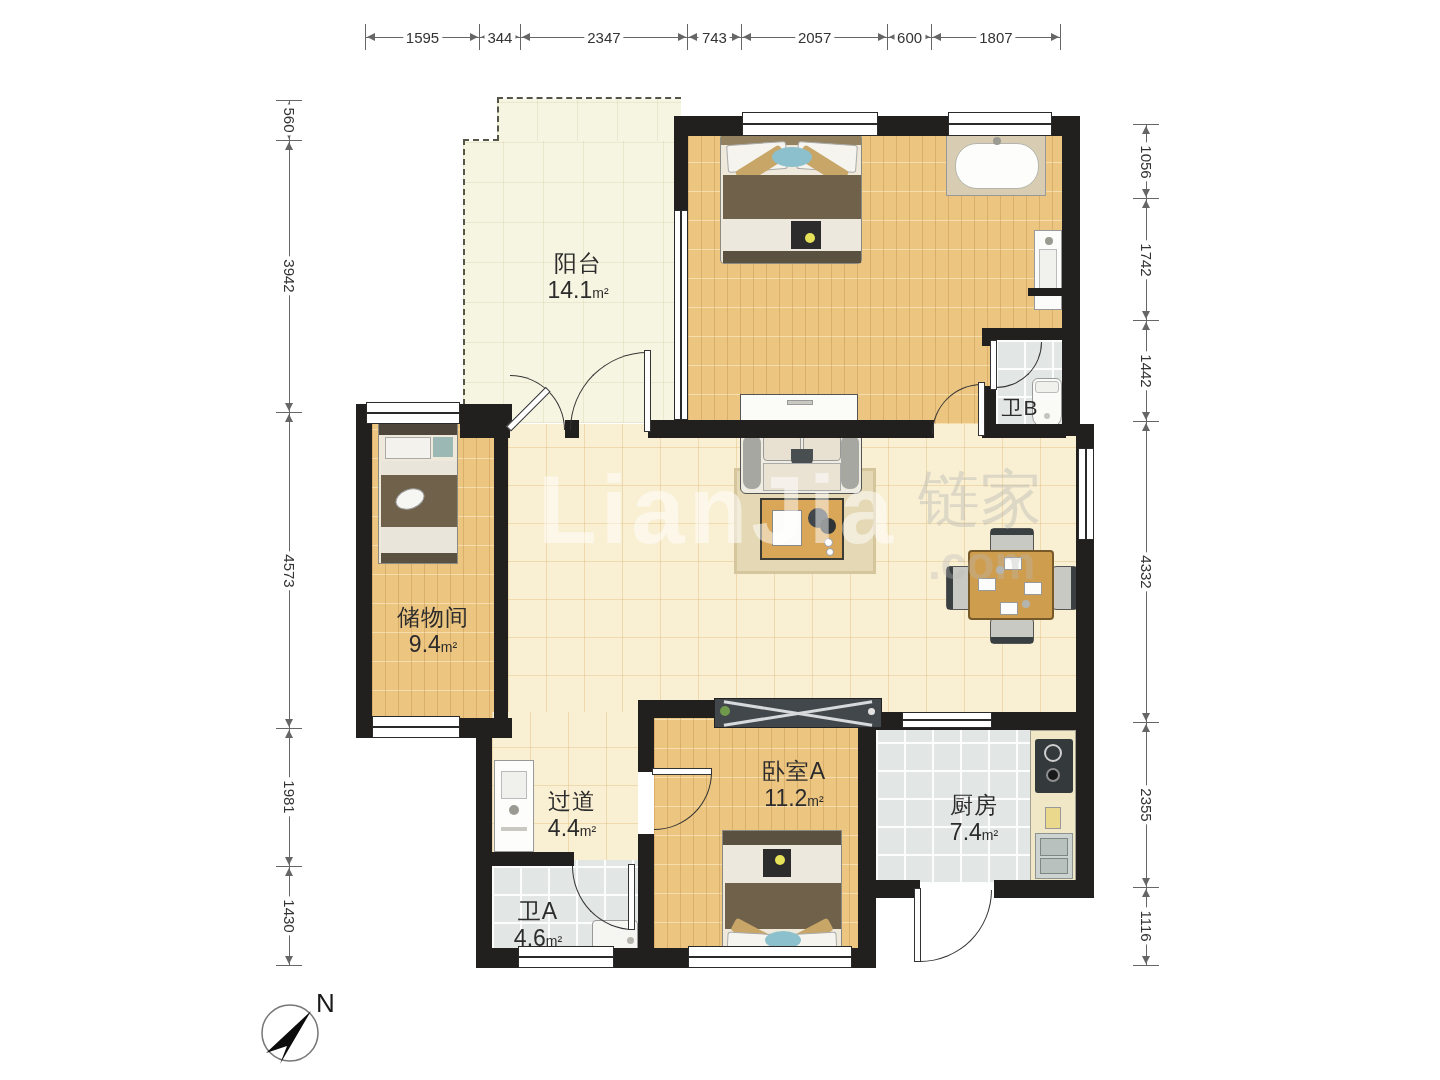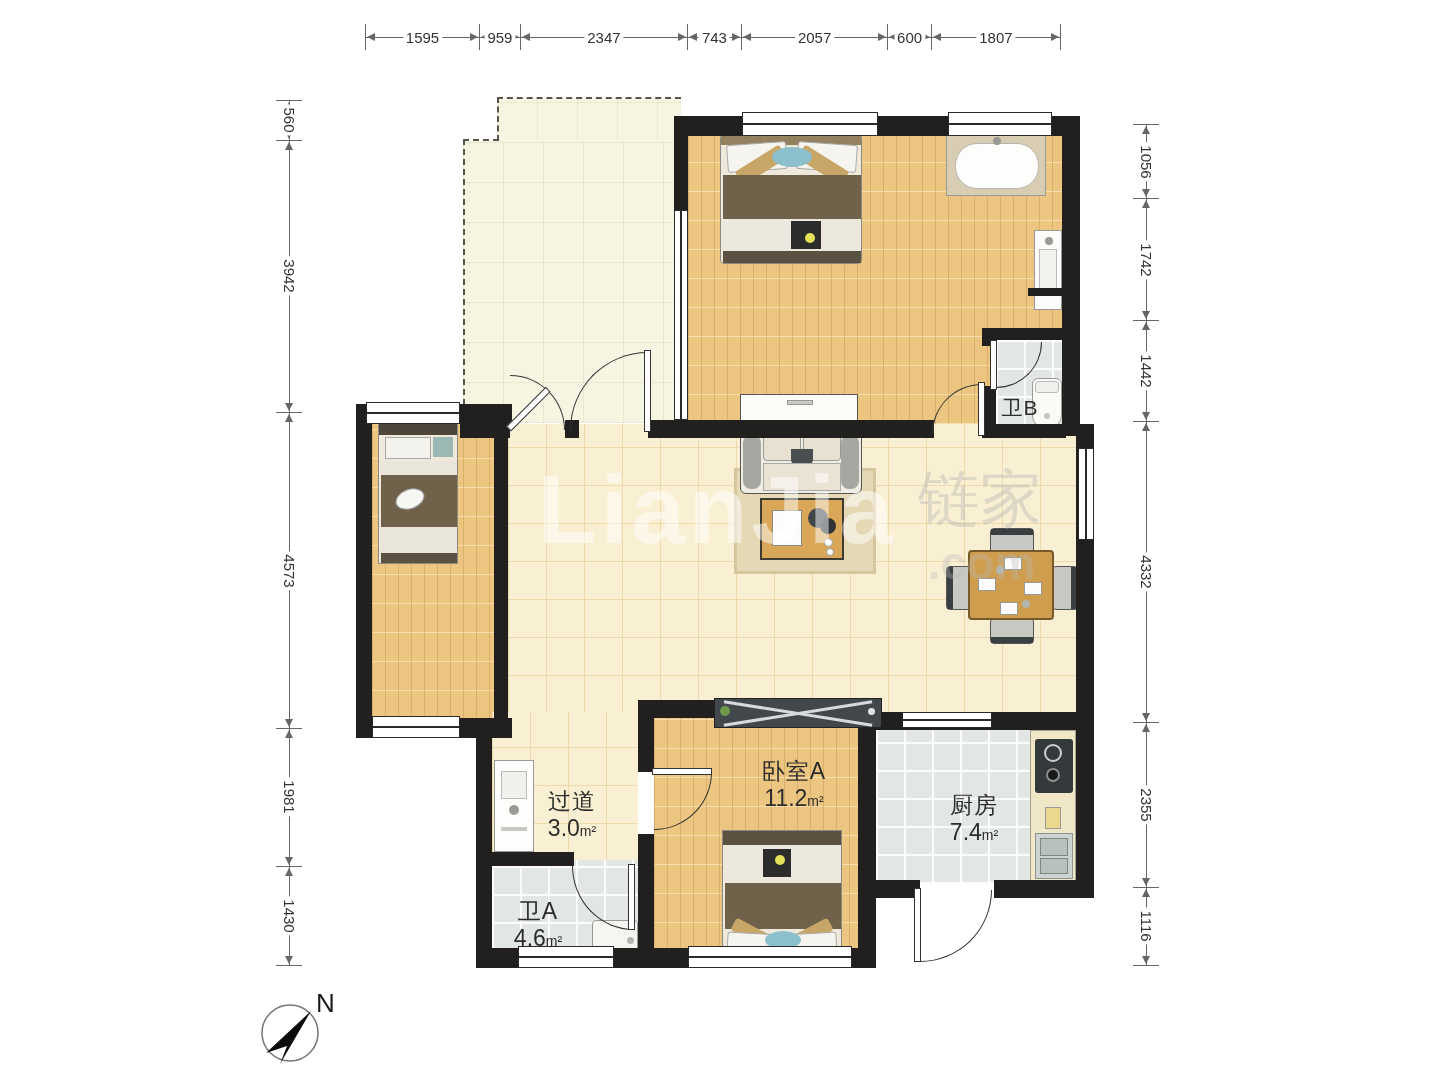--- a/index.html
+++ b/index.html
@@ -260,26 +260,34 @@
     <div class="p" style="left:34px;top:16px;width:7px;height:7px;background:#b5b5ae;border-radius:50%"></div>
   </div>
 
   <div class="fur" style="left:714px;top:698px;width:168px;height:30px;background:#41474b;border:1px solid #222;z-index:5">
     <div class="p" style="left:8px;top:13px;width:150px;height:3px;background:#d7dadc;transform:rotate(9deg)"></div>
     <div class="p" style="left:8px;top:13px;width:150px;height:3px;background:#d7dadc;transform:rotate(-9deg)"></div>
     <div class="p" style="left:5px;top:7px;width:10px;height:10px;background:#6f9a4b;border-radius:50%"></div>
     <div class="p" style="left:153px;top:9px;width:7px;height:7px;background:#e2e2e2;border-radius:50%"></div>
   </div>
 
+  <div class="room-label" style="left:518px;top:250px;width:120px">
+    <div class="rname">阳台</div>
+    <div class="rarea"><span>14.1</span><span class="unit">m²</span></div>
+  </div>
   <div class="room-label small" style="left:990px;top:396px;width:60px">
     <div class="rname">卫B</div>
   </div>
+  <div class="room-label" style="left:373px;top:604px;width:120px">
+    <div class="rname">储物间</div>
+    <div class="rarea"><span>9.4</span><span class="unit">m²</span></div>
+  </div>
   <div class="room-label" style="left:512px;top:788px;width:120px">
     <div class="rname">过道</div>
-    <div class="rarea"><span>3.0</span><span class="unit">m²</span></div>
+    <div class="rarea"><span>4.4</span><span class="unit">m²</span></div>
   </div>
   <div class="room-label" style="left:734px;top:758px;width:120px">
     <div class="rname">卧室A</div>
     <div class="rarea"><span>11.2</span><span class="unit">m²</span></div>
   </div>
   <div class="room-label" style="left:914px;top:792px;width:120px">
     <div class="rname">厨房</div>
     <div class="rarea"><span>7.4</span><span class="unit">m²</span></div>
   </div>
   <div class="room-label" style="left:478px;top:898px;width:120px">
@@ -289,21 +297,21 @@
 
   <div class="dim-row" style="left:365px;top:24px;width:696px;height:26px">
       <div class="dim-seg" style="flex: 1595 1 0px;">
         <span class="ar-l"></span>
         <span class="ar-r"></span>
         <span class="dim-label">1595</span>
       </div>
       <div class="dim-seg" style="flex: 559 1 0px;">
         <span class="ar-l"></span>
         <span class="ar-r"></span>
-        <span class="dim-label">959</span>
+        <span class="dim-label">344</span>
       </div>
       <div class="dim-seg" style="flex: 2347 1 0px;">
         <span class="ar-l"></span>
         <span class="ar-r"></span>
         <span class="dim-label">2347</span>
       </div>
       <div class="dim-seg" style="flex: 743 1 0px;">
         <span class="ar-l"></span>
         <span class="ar-r"></span>
         <span class="dim-label">743</span>

